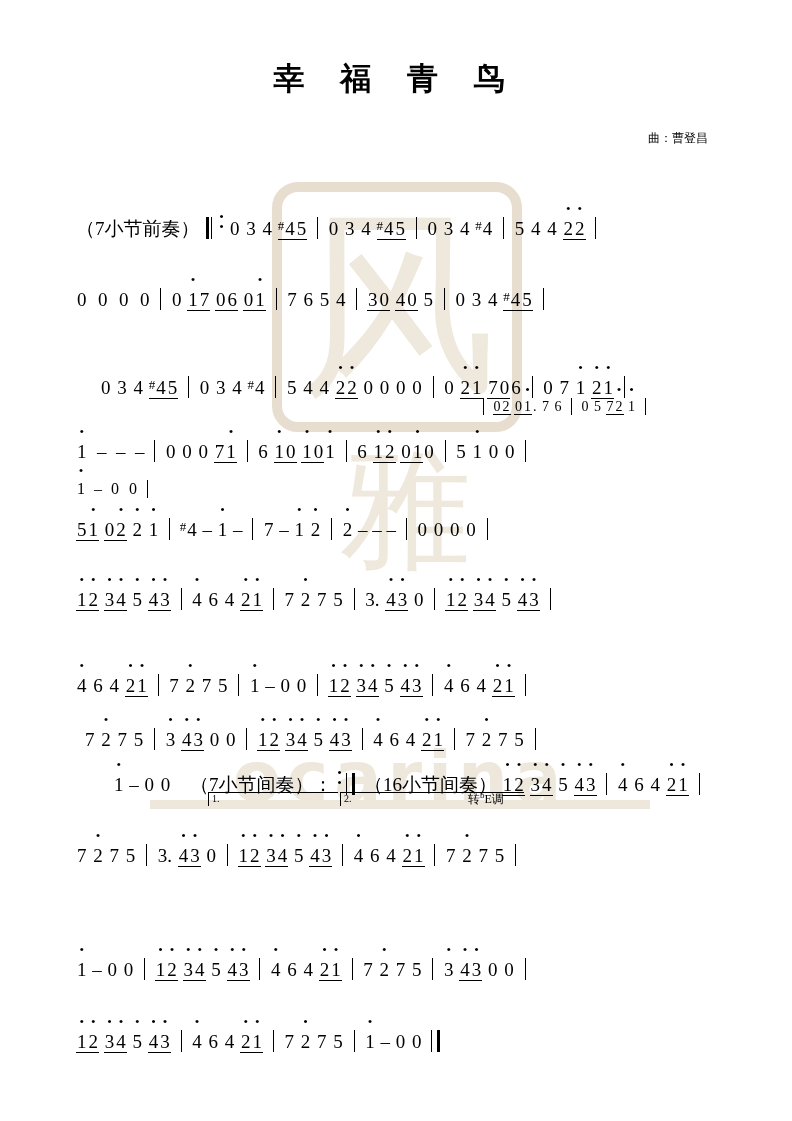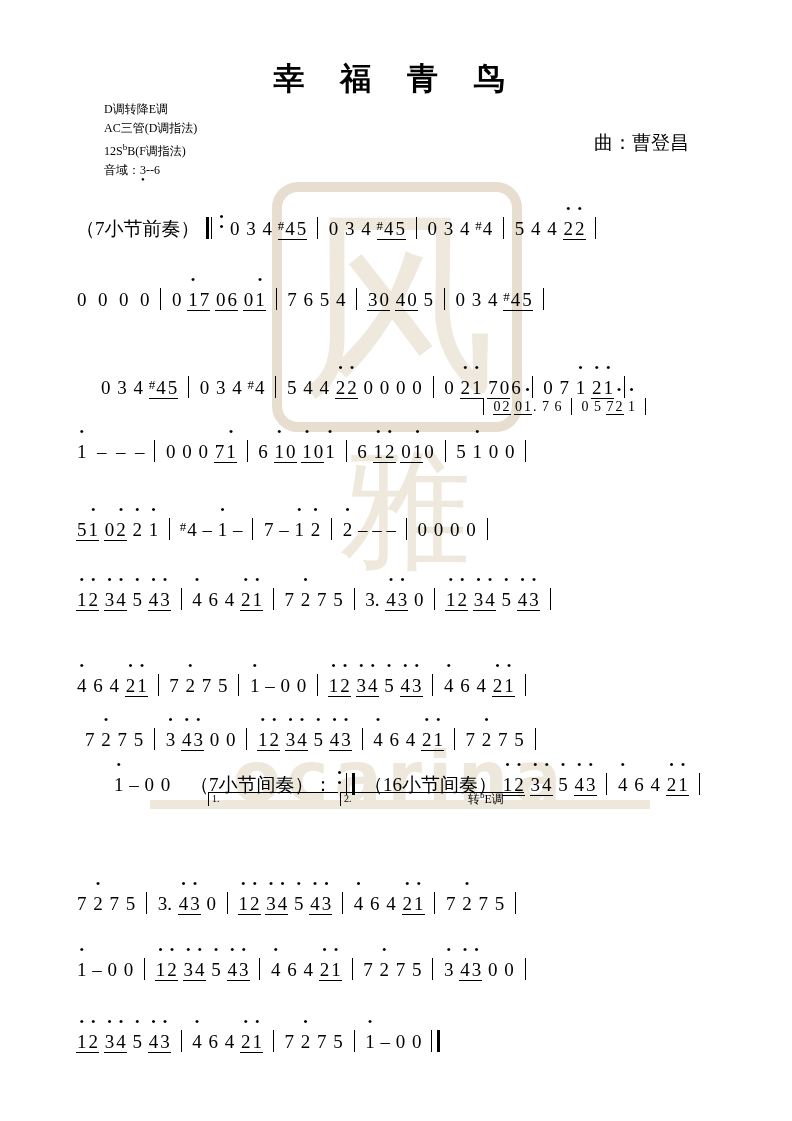--- a/index.html
+++ b/index.html
@@ -116,23 +116,23 @@
     top: 100px;
     font-size: 12px;
     line-height: 19px;
     font-family: "Liberation Serif", serif;
   }
   .header-left .ln { white-space: nowrap; }
   .header-left sup { font-size: 9px; vertical-align: super; }
 
   .composer {
     position: absolute;
-    right: 103px;
+    right: 84px;
     top: 130px;
-    font-size: 19px;
+    font-size: 12px;
     white-space: nowrap;
     margin-left: 19px;
   }
 
   
   .line {
     position: absolute;
     left: 76px;
     width: 640px;
     height: 40px;
@@ -190,26 +190,20 @@
   <div class="wm-feng">风</div>
   <div class="wm-ya">雅</div>
   <div class="wm-ocarina">ocarina</div>
   <div class="wm-bar"></div>
 </div>
 
 <div class="sheet">
 
   <div class="title">幸 福 青 鸟</div>
 
-  <div class="header-left">
-    <div class="ln">D调转降E调</div>
-    <div class="ln">AC三管(D调指法)</div>
-    <div class="ln">12S<sup>b</sup>B(F调指法)</div>
-    <div class="ln">音域：<span style="position:relative;display:inline-block">3<span style="position:absolute;bottom:-9px;left:50%;transform:translateX(-50%);font-size:11px">•</span></span>--6</div>
-  </div>
 
   <div class="composer">曲：曹登昌</div>
 
   <div class="line" style="top:216px;">
     <span class="label-cn">（7小节前奏）</span>
     <span class="repeat-start"></span><span class="repeat-dots"></span>
     <span class="note">0</span>&nbsp;<span class="note">3</span>&nbsp;<span class="note">4</span>&nbsp;<span class="ul"><span class="sharp">#</span><span class="note">4</span><span class="note">5</span></span>
     <span class="bar"></span>
     <span class="note">0</span>&nbsp;<span class="note">3</span>&nbsp;<span class="note">4</span>&nbsp;<span class="ul"><span class="sharp">#</span><span class="note">4</span><span class="note">5</span></span>
     <span class="bar"></span>
@@ -260,20 +254,24 @@
     <span class="note">0</span>&nbsp;<span class="note">0</span>&nbsp;<span class="note">0</span>&nbsp;<span class="ul"><span class="note">7</span><span class="note oct-up">1</span></span>
     <span class="bar"></span>
     <span class="note">6</span>&nbsp;<span class="ul"><span class="note oct-up">1</span><span class="note">0</span></span>&nbsp;<span class="ul"><span class="note oct-up">1</span><span class="note">0</span></span><span class="note oct-up">1</span>
     <span class="bar"></span>
     <span class="note">6</span>&nbsp;<span class="ul"><span class="note oct-up">1</span><span class="note oct-up">2</span></span>&nbsp;<span class="ul"><span class="note">0</span><span class="note oct-up">1</span></span><span class="note">0</span>
     <span class="bar"></span>
     <span class="note">5</span>&nbsp;<span class="note oct-up">1</span>&nbsp;<span class="note">0</span>&nbsp;<span class="note">0</span>
     <span class="bar"></span>
   </div>
 
+  <div class="line" style="top:480px; font-size:16px;">
+    <span class="note oct-up">1</span>&nbsp;&nbsp;<span>–</span>&nbsp;&nbsp;<span class="note">0</span>&nbsp;&nbsp;<span class="note">0</span>
+    <span class="bar" style="height:18px"></span>
+  </div>
 
   <div class="line" style="top:518px;">
     <span class="ul"><span class="note">5</span><span class="note oct-up">1</span></span>&nbsp;<span class="ul"><span class="note">0</span><span class="note oct-up">2</span></span>&nbsp;<span class="note oct-up">2</span>&nbsp;<span class="note oct-up">1</span>
     <span class="bar"></span>
     <span class="sharp">#</span><span class="note">4</span>&nbsp;<span>–</span>&nbsp;<span class="note oct-up">1</span>&nbsp;<span>–</span>
     <span class="bar"></span>
     <span class="note">7</span>&nbsp;<span>–</span>&nbsp;<span class="note oct-up">1</span>&nbsp;<span class="note oct-up">2</span>
     <span class="bar"></span>
     <span class="note oct-up">2</span>&nbsp;<span>–</span>&nbsp;<span>–</span>&nbsp;<span>–</span>
     <span class="bar"></span>
@@ -332,21 +330,21 @@
     <span class="note oct-up">1</span>&nbsp;<span>–</span>&nbsp;<span class="note">0</span>&nbsp;<span class="note">0</span>
     <span class="label-cn" style="margin-left:14px">（7小节间奏）：</span>
     <span class="repeat-dots"></span><span class="bar-thick"></span>
     <span class="label-cn">（16小节间奏）</span>
     <span class="ul"><span class="note oct-up">1</span><span class="note oct-up">2</span></span>&nbsp;<span class="ul"><span class="note oct-up">3</span><span class="note oct-up">4</span></span>&nbsp;<span class="note oct-up">5</span>&nbsp;<span class="ul"><span class="note oct-up">4</span><span class="note oct-up">3</span></span>
     <span class="bar"></span>
     <span class="note oct-up">4</span>&nbsp;<span class="note">6</span>&nbsp;<span class="note">4</span>&nbsp;<span class="ul"><span class="note oct-up">2</span><span class="note oct-up">1</span></span>
     <span class="bar"></span>
   </div>
 
-  <div class="line" style="top:892px;font-family:Liberation Serif, serif;">
+  <div class="line" style="top:844px;font-family:Liberation Serif, serif;">
     <span class="note">7</span>&nbsp;<span class="note oct-up">2</span>&nbsp;<span class="note">7</span>&nbsp;<span class="note">5</span>
     <span class="bar"></span>
     <span class="note">3.</span>&nbsp;<span class="ul"><span class="note oct-up">4</span><span class="note oct-up">3</span></span>&nbsp;<span class="note">0</span>
     <span class="bar"></span>
     <span class="ul"><span class="note oct-up">1</span><span class="note oct-up">2</span></span>&nbsp;<span class="ul"><span class="note oct-up">3</span><span class="note oct-up">4</span></span>&nbsp;<span class="note oct-up">5</span>&nbsp;<span class="ul"><span class="note oct-up">4</span><span class="note oct-up">3</span></span>
     <span class="bar"></span>
     <span class="note oct-up">4</span>&nbsp;<span class="note">6</span>&nbsp;<span class="note">4</span>&nbsp;<span class="ul"><span class="note oct-up">2</span><span class="note oct-up">1</span></span>
     <span class="bar"></span>
     <span class="note">7</span>&nbsp;<span class="note oct-up">2</span>&nbsp;<span class="note">7</span>&nbsp;<span class="note">5</span>
     <span class="bar"></span>

